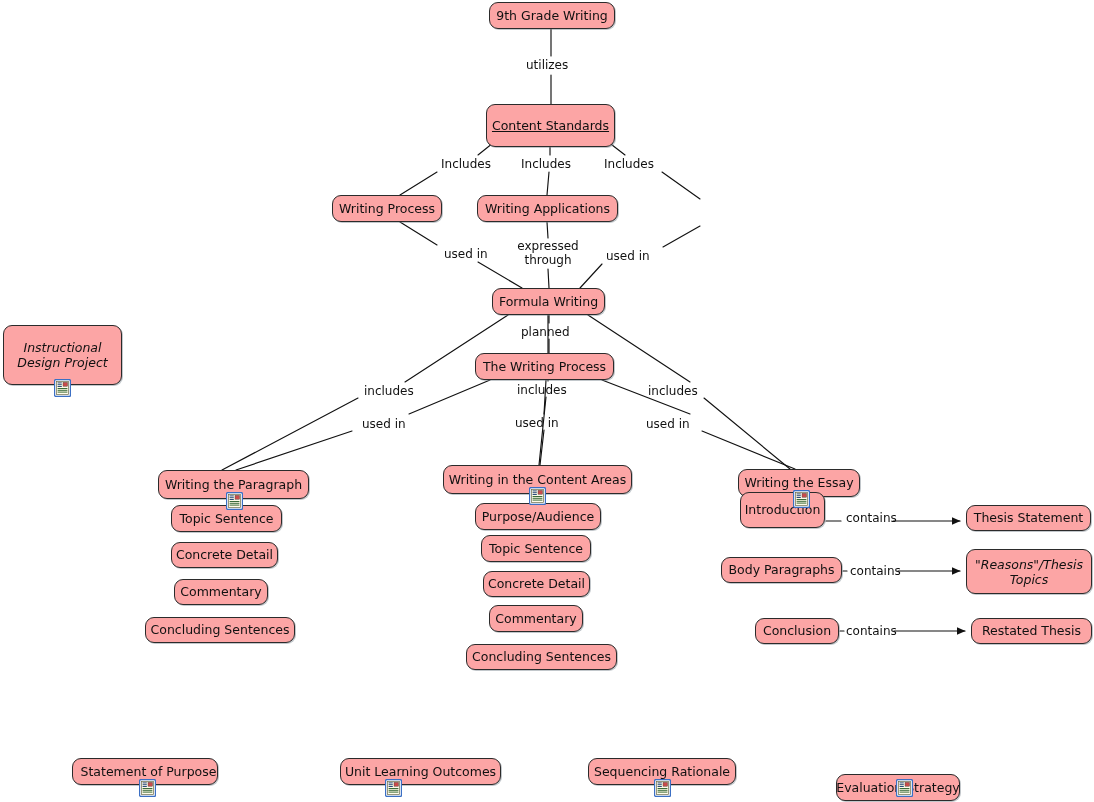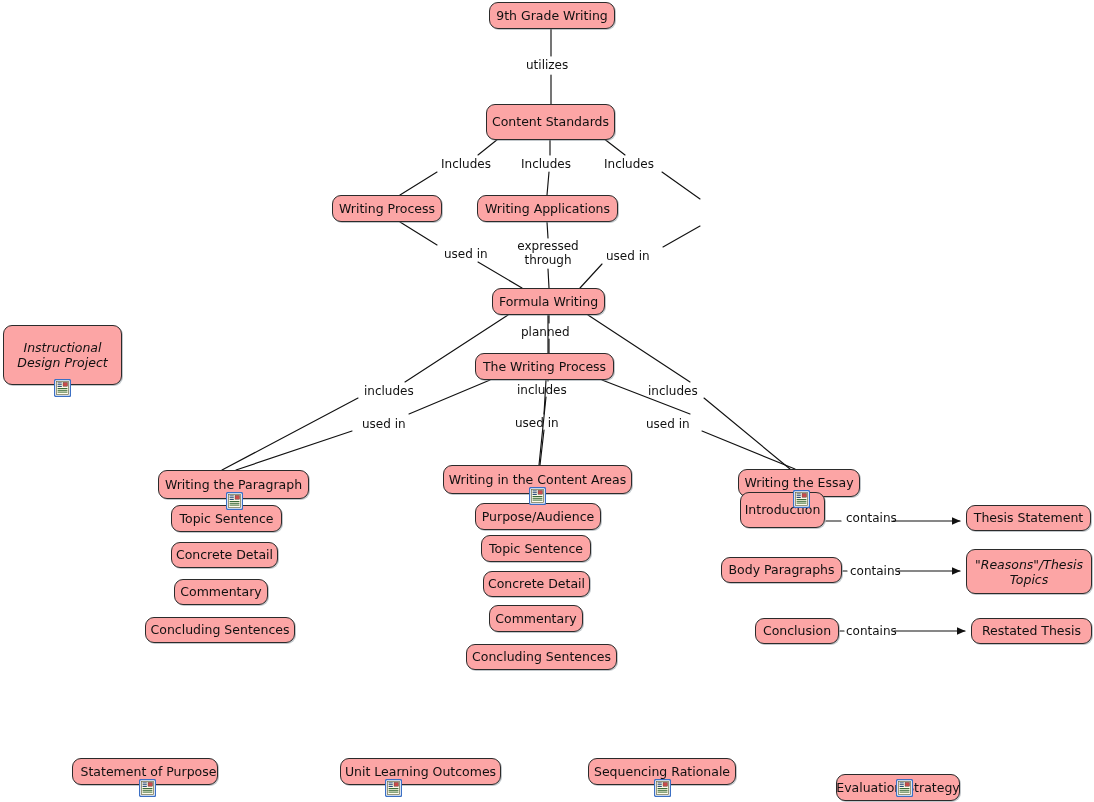--- a/index.html
+++ b/index.html
@@ -138,21 +138,21 @@
   <div class="elabel" style="left:517px;top:383px;">includes</div>
   <div class="elabel" style="left:648px;top:384px;">includes</div>
   <div class="elabel" style="left:362px;top:417px;">used in</div>
   <div class="elabel" style="left:515px;top:416px;">used in</div>
   <div class="elabel" style="left:646px;top:417px;">used in</div>
   <div class="elabel" style="left:846px;top:511px;">contains</div>
   <div class="elabel" style="left:850px;top:564px;">contains</div>
   <div class="elabel" style="left:846px;top:624px;">contains</div>
 
   <div class="node" style="left:489px;top:2px;width:126px;height:27px;">9th Grade Writing</div>
-  <div class="node" style="left:486px;top:104px;width:129px;height:36px;">Content Standards</div>
+  <div class="node" style="left:486px;top:104px;width:129px;height:43px;text-decoration:underline;">Content Standards</div>
   <div class="node" style="left:332px;top:195px;width:110px;height:27px;">Writing Process</div>
   <div class="node" style="left:477px;top:195px;width:141px;height:27px;">Writing Applications</div>
   <div class="node" style="left:492px;top:288px;width:113px;height:27px;">Formula Writing</div>
   <div class="node" style="left:475px;top:353px;width:139px;height:27px;">The Writing Process</div>
 
   <div class="node" style="left:158px;top:470px;width:151px;height:29px;">Writing the Paragraph</div>
   <div class="doc-icon" style="left:226px;top:492px;">
     <svg width="17" height="18" viewBox="0 0 17 18">
       <rect x="0.5" y="0.5" width="16" height="17" rx="1.5" fill="#f7f8fa" stroke="#3b6fc4" stroke-width="1.3"></rect>
       <rect x="2.5" y="2.5" width="12" height="13" fill="#fffbe8" stroke="#6b6b4a" stroke-width="0.7"></rect>

